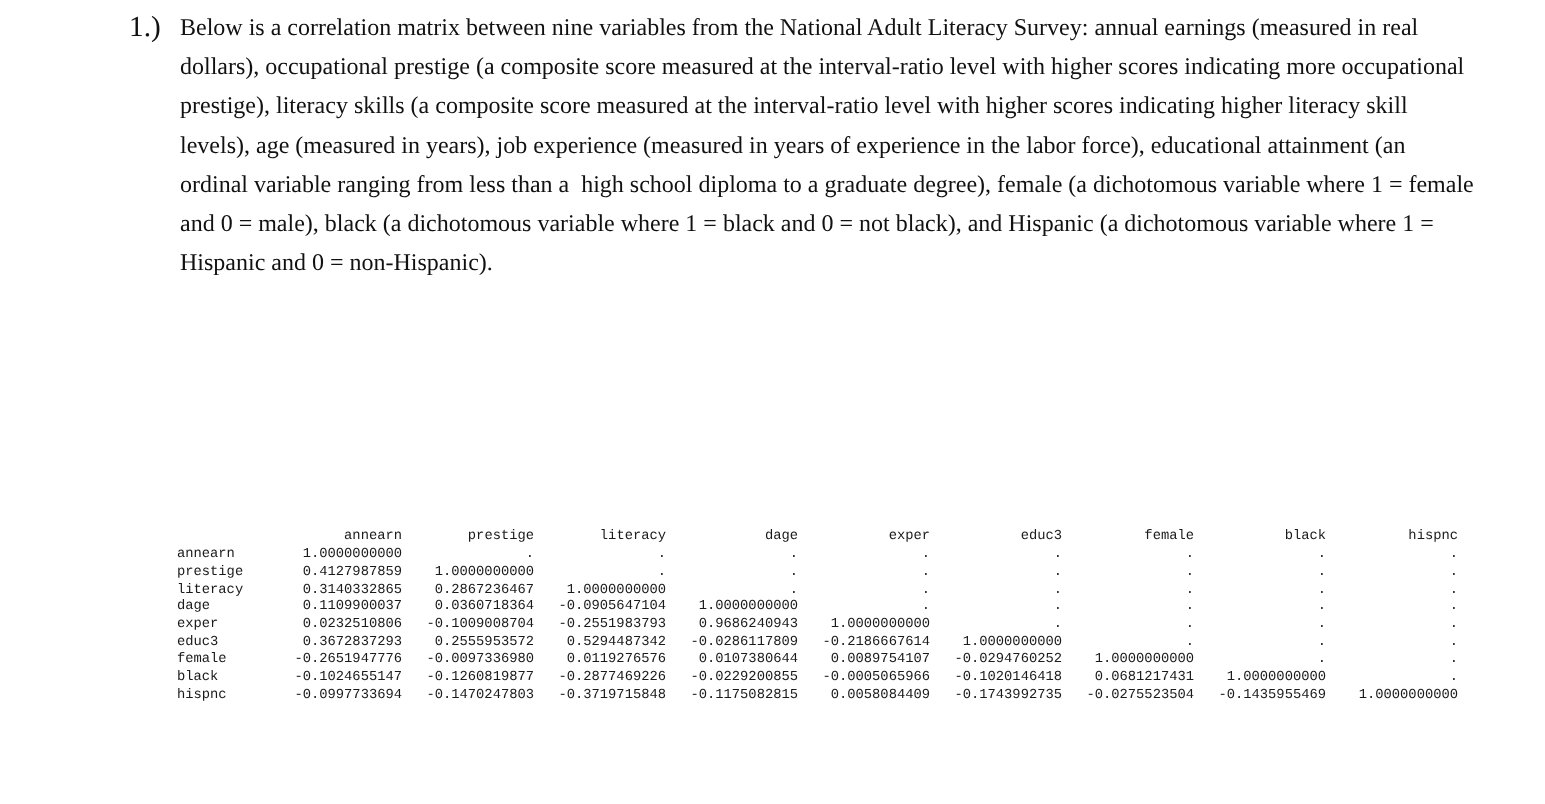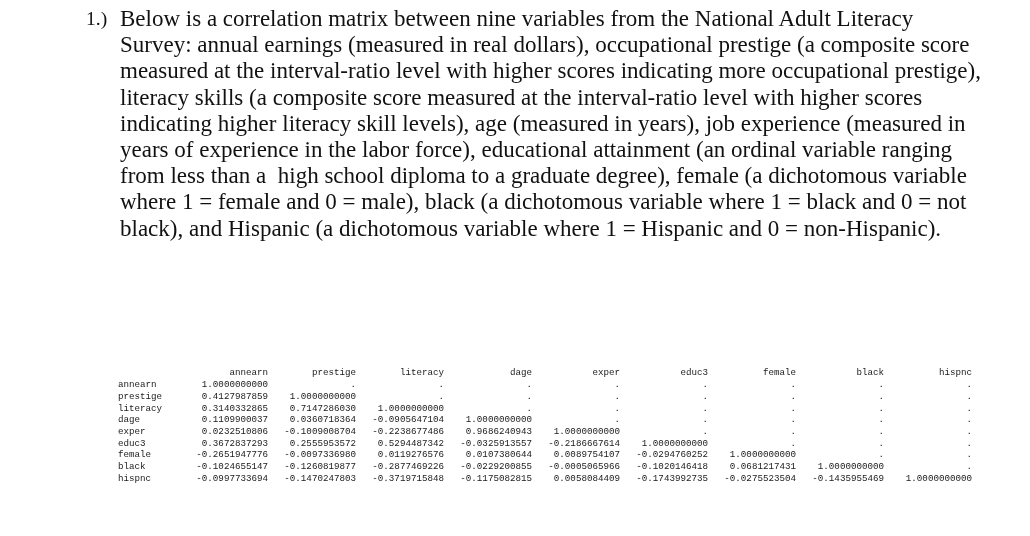--- a/index.html
+++ b/index.html
@@ -40,32 +40,32 @@
   }
   .q-body {
     flex: 1 1 auto;
     font-size: 19.5px;
     line-height: 26.2px;
     color: #111;
   }
   .q-para {
     margin: 0;
     white-space: pre-wrap;
-    font-size: 23px;
+    font-size: 16px;
     line-height: 26.2px;
   }
   .q-gap {
     height: 26px;
   }
 
   
   .matrix {
     position: absolute;
     left: 118px;
-    top: 344px;
+    top: 328px;
     font-family: "Liberation Mono", "DejaVu Sans Mono", monospace;
     font-size: 9.2px;
     line-height: 11.7px;
     color: #1a1a1a;
     white-space: pre;
     letter-spacing: 0px;
   }
   .matrix table {
     border-collapse: collapse;
     border-spacing: 0;
@@ -145,21 +145,21 @@
           <td class="cell">.</td>
           <td class="cell">.</td>
           <td class="cell">.</td>
           <td class="cell">.</td>
           <td class="cell">.</td>
           <td class="cell">.</td>
         </tr>
         <tr>
           <td class="rowlabel">literacy</td>
           <td class="cell">0.3140332865</td>
-          <td class="cell">0.7147286030</td>
+          <td class="cell">0.2867236467</td>
           <td class="cell">1.0000000000</td>
           <td class="cell">.</td>
           <td class="cell">.</td>
           <td class="cell">.</td>
           <td class="cell">.</td>
           <td class="cell">.</td>
           <td class="cell">.</td>
         </tr>
         <tr>
           <td class="rowlabel">dage</td>
@@ -170,34 +170,34 @@
           <td class="cell">.</td>
           <td class="cell">.</td>
           <td class="cell">.</td>
           <td class="cell">.</td>
           <td class="cell">.</td>
         </tr>
         <tr>
           <td class="rowlabel">exper</td>
           <td class="cell">0.0232510806</td>
           <td class="cell">-0.1009008704</td>
-          <td class="cell">-0.2238677486</td>
+          <td class="cell">-0.2551983793</td>
           <td class="cell">0.9686240943</td>
           <td class="cell">1.0000000000</td>
           <td class="cell">.</td>
           <td class="cell">.</td>
           <td class="cell">.</td>
           <td class="cell">.</td>
         </tr>
         <tr>
           <td class="rowlabel">educ3</td>
           <td class="cell">0.3672837293</td>
           <td class="cell">0.2555953572</td>
           <td class="cell">0.5294487342</td>
-          <td class="cell">-0.0325913557</td>
+          <td class="cell">-0.0286117809</td>
           <td class="cell">-0.2186667614</td>
           <td class="cell">1.0000000000</td>
           <td class="cell">.</td>
           <td class="cell">.</td>
           <td class="cell">.</td>
         </tr>
         <tr>
           <td class="rowlabel">female</td>
           <td class="cell">-0.2651947776</td>
           <td class="cell">-0.0097336980</td>

